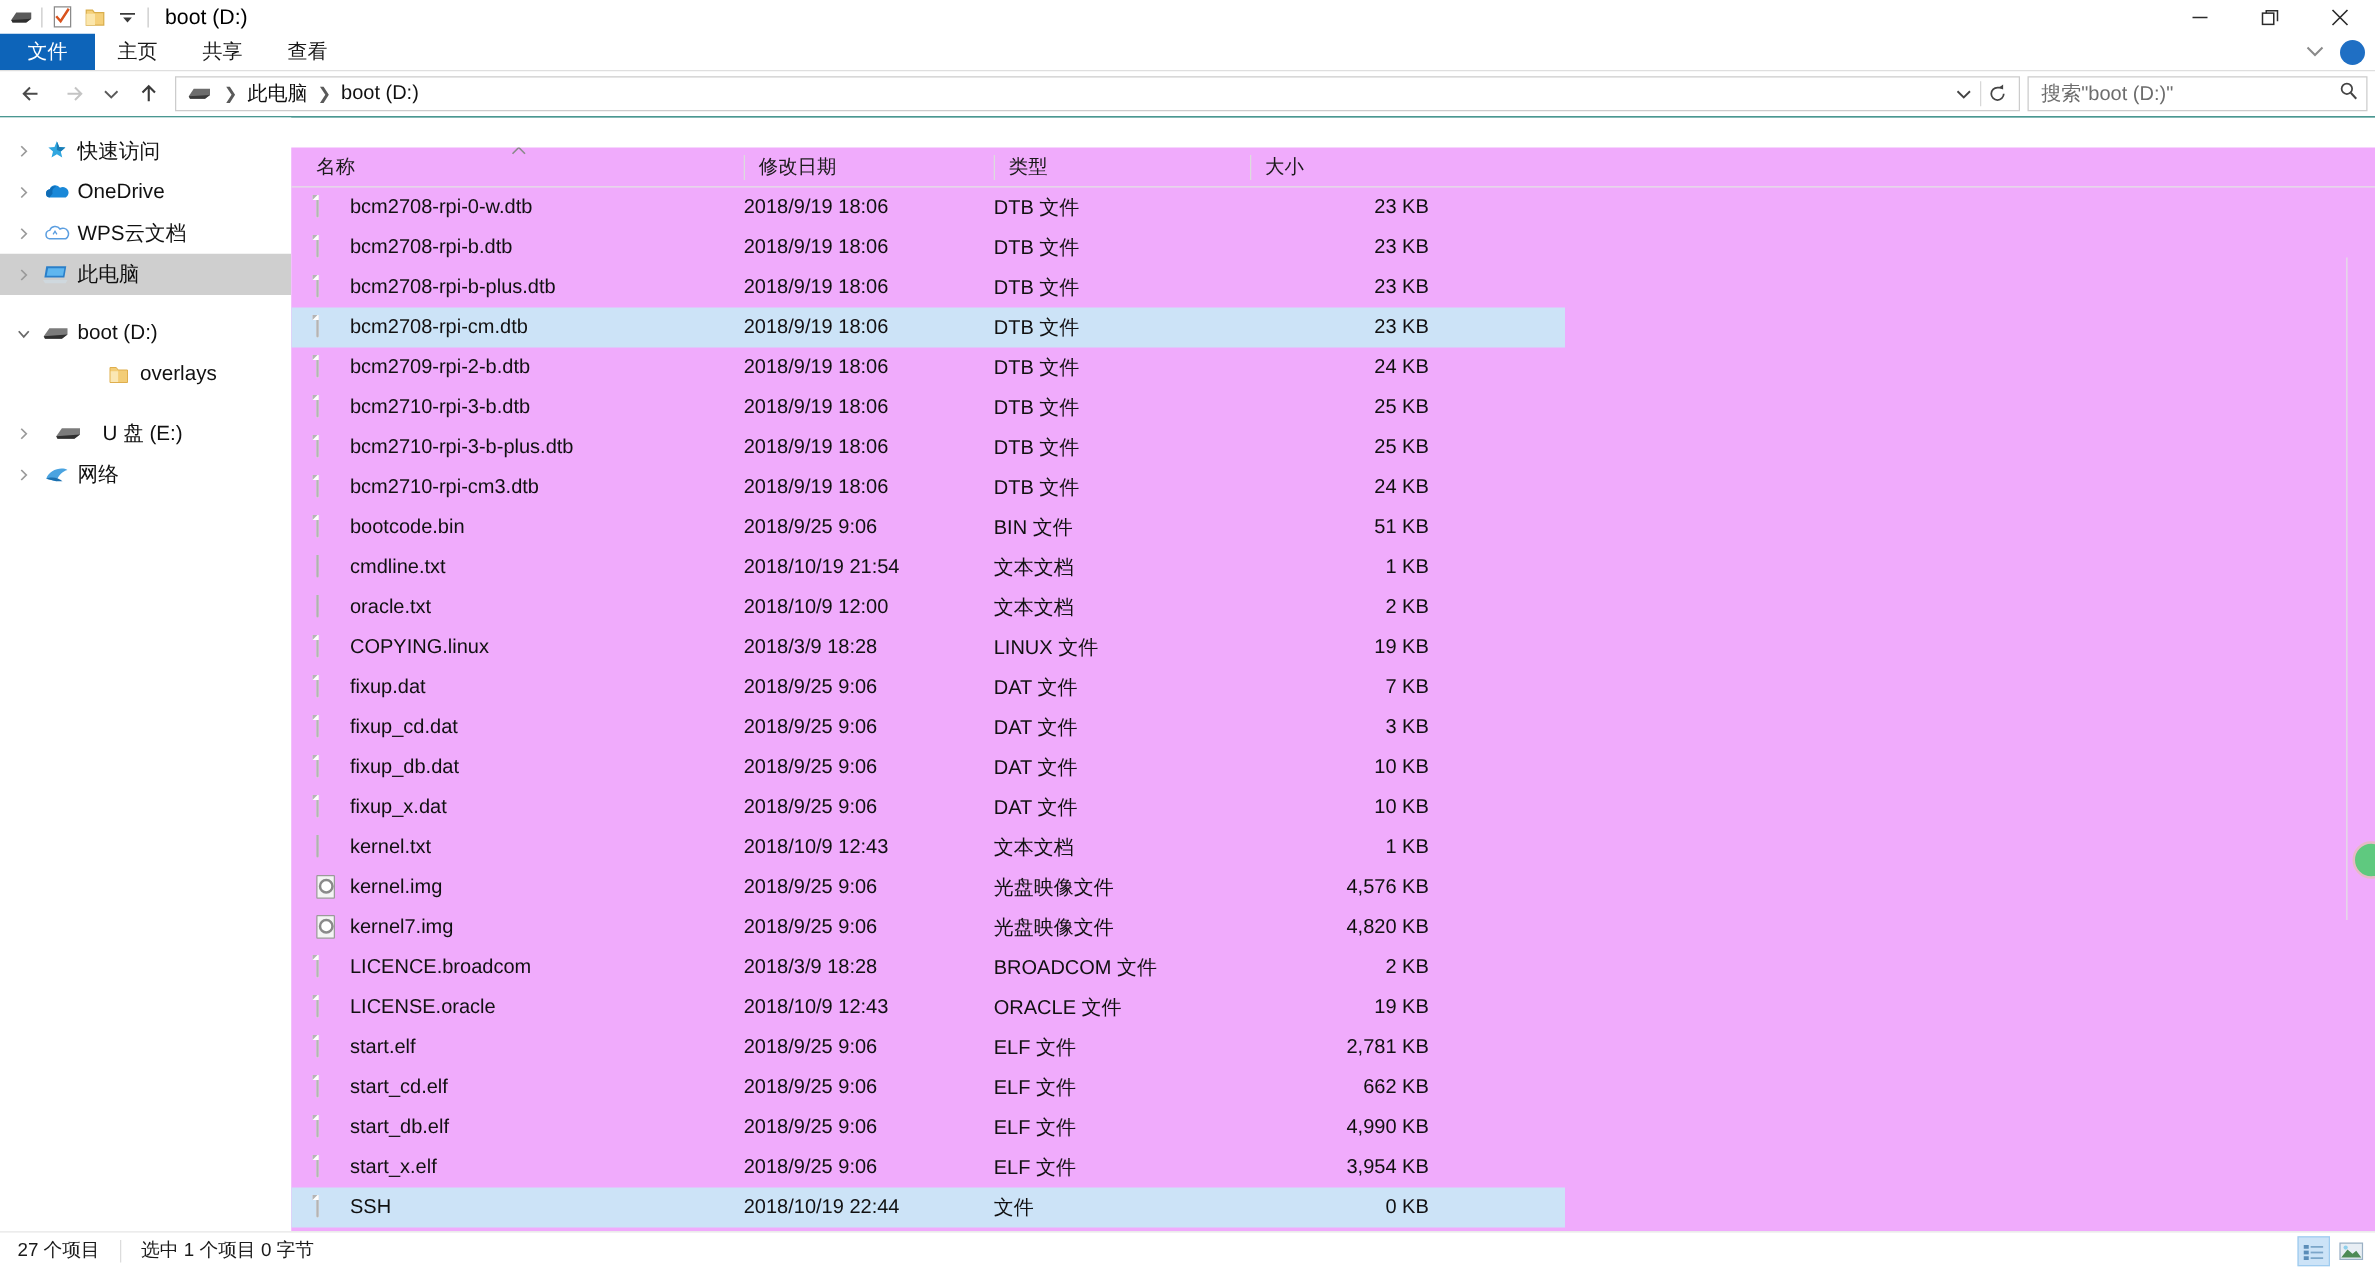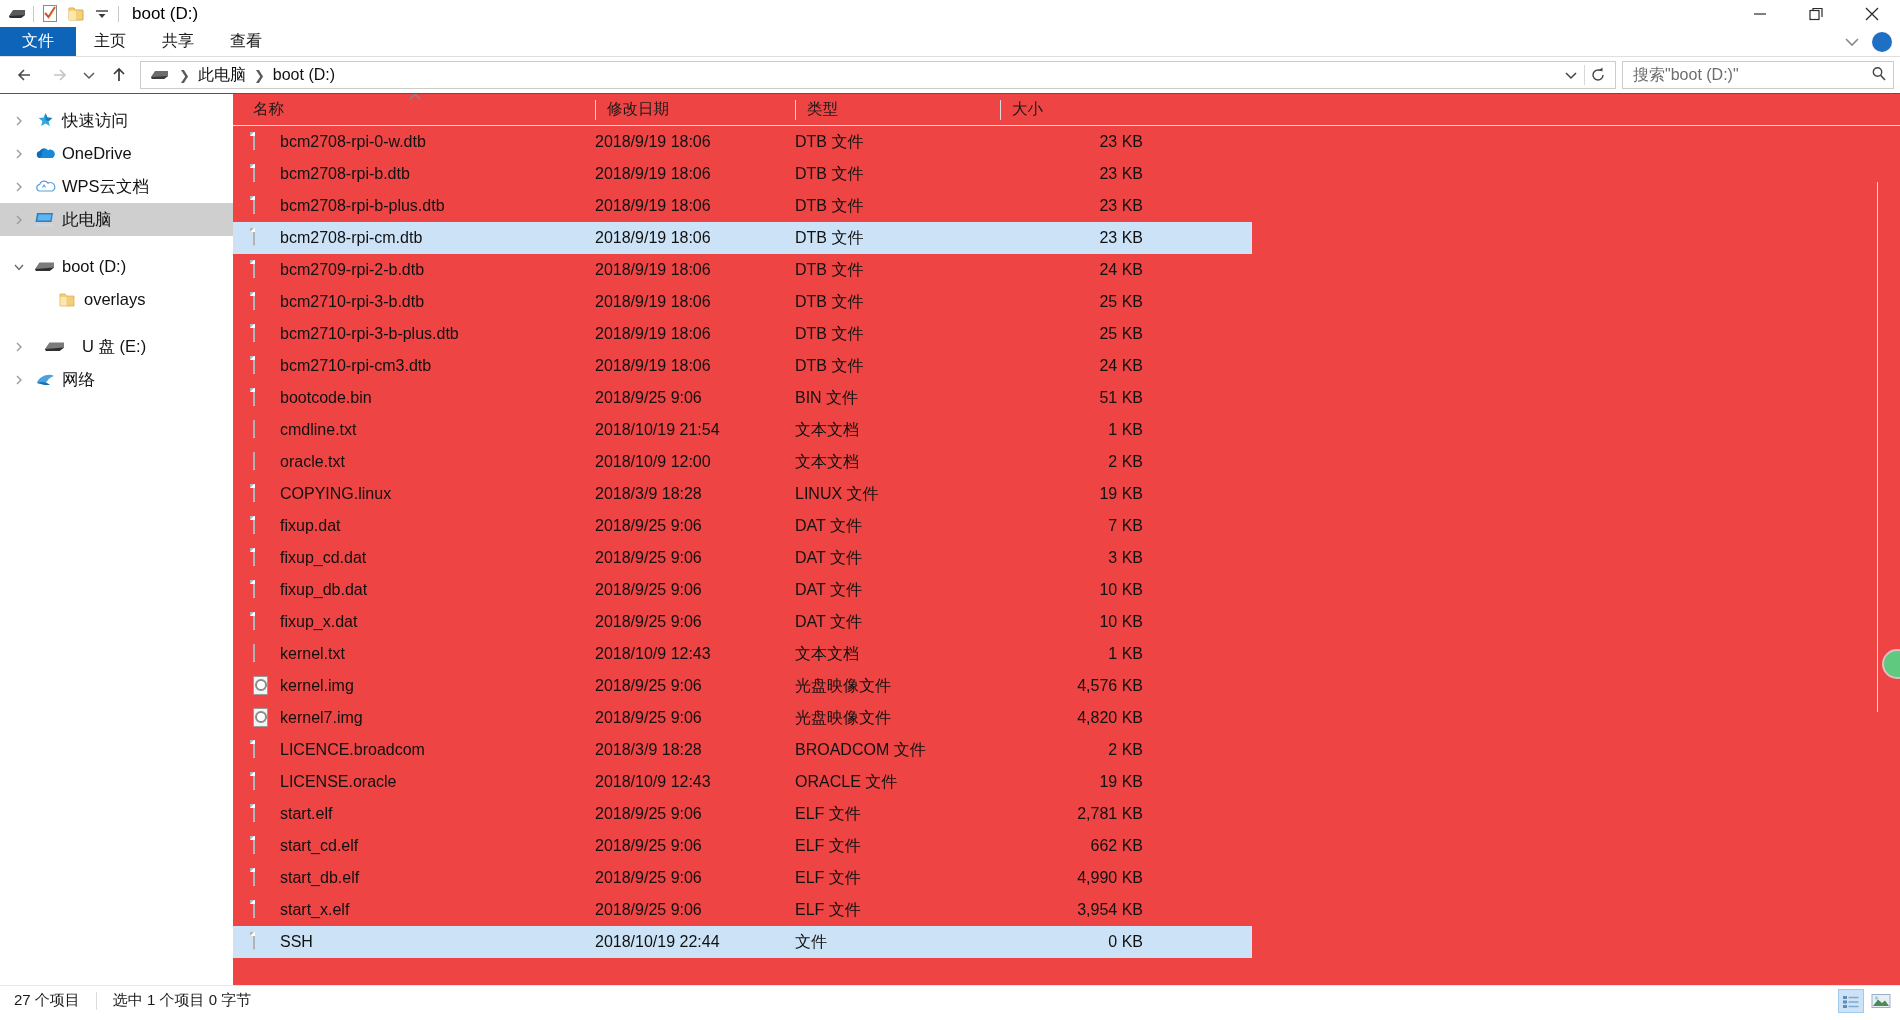--- a/index.html
+++ b/index.html
@@ -132,28 +132,29 @@
     font-size: 16.5px; color: #111;
     white-space: nowrap;
   }
   .nav-item.sel { background: #cfcfcf; }
   .nav-exp {
     width: 22px; display:flex; align-items:center; justify-content:center;
     color:#8f8f8f; font-size: 12px;
   }
   .nav-ico { width: 30px; display:flex; align-items:center; justify-content:center; }
   .nav-label { padding-left: 2px; }
-  .indent2 { padding-left: 52px; }
+  .indent2 { padding-left: 80px; }
 
   
   .listpane {
     flex: 1;
-    background: #ef4444;
+    background: #f0abfc;
     position: relative;
     overflow: hidden;
+    margin-top: 24px;
   }
   .colhead {
     height: 32px;
     display: flex; align-items: center;
     border-bottom: 1px solid #e3e3e3;
     position: relative;
     font-size: 15.5px; color: #1a1a1a;
   }
   .ch { height: 32px; display:flex; align-items:center; position: relative; }
   .ch + .ch::before {

